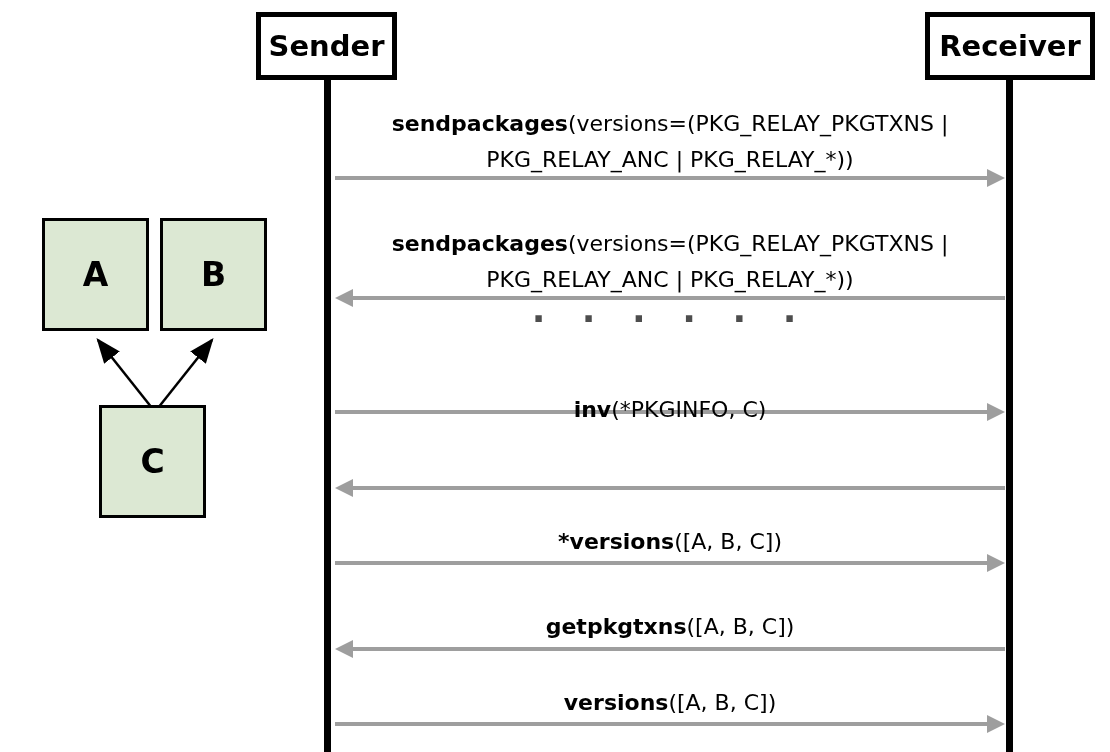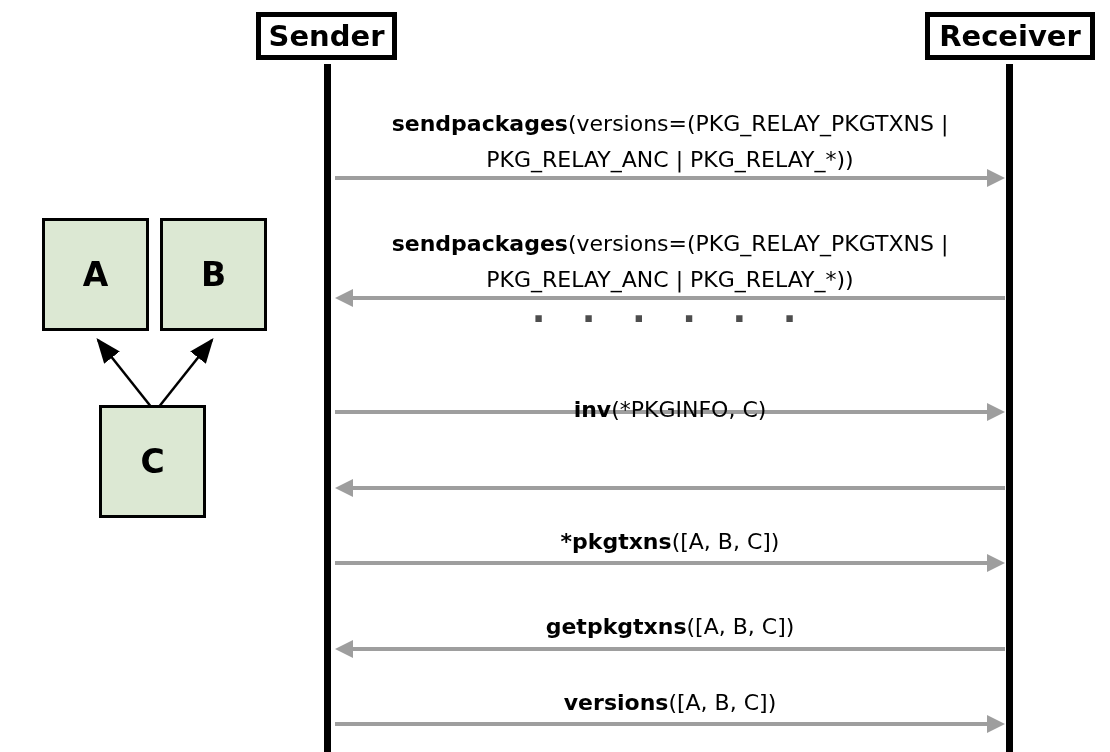--- a/index.html
+++ b/index.html
@@ -15,21 +15,21 @@
     background: #fff;
     overflow: hidden;
     font-family: "DejaVu Sans", "Liberation Sans", sans-serif;
     color: #000;
   }
 
   
   .actor {
     position: absolute;
     top: 12px;
-    height: 48px;
+    height: 68px;
     background: #fff;
     border: 5px solid #000;
     display: flex;
     align-items: center;
     justify-content: center;
     font-weight: bold;
     font-size: 29px;
     z-index: 2;
   }
   .actor-sender { left: 256px; width: 141px; }
@@ -198,21 +198,21 @@
   </div>
   <div class="arrow right a3">
       <div class="line"></div>
     </div>
 
   <div class="arrow left a4">
       <div class="line"></div>
     </div>
 
   <div class="msg-label l5">
-    <span class="fn">*pkgtxns</span><span>([A, B, C])</span>
+    <span class="fn">*versions</span><span>([A, B, C])</span>
   </div>
   <div class="arrow right a5">
       <div class="line"></div>
     </div>
 
   <div class="msg-label l6">
     <span class="fn">getpkgtxns</span><span>([A, B, C])</span>
   </div>
   <div class="arrow left a6">
       <div class="line"></div>

